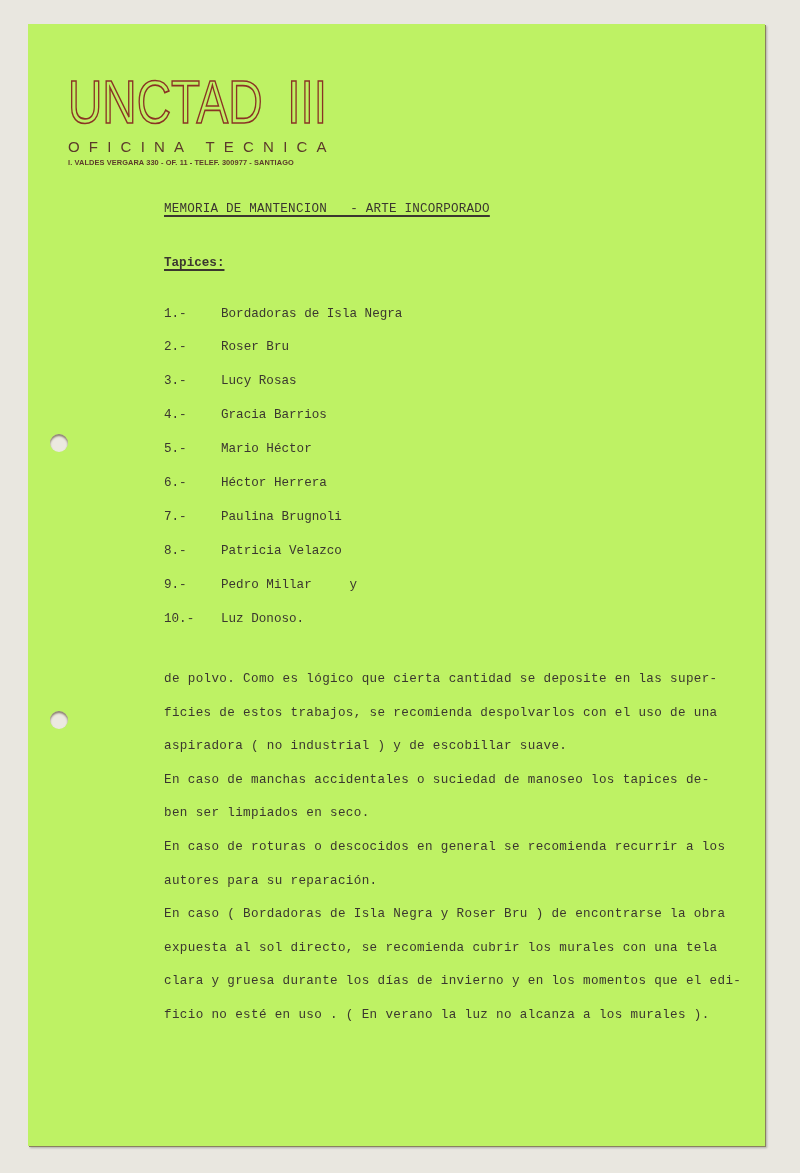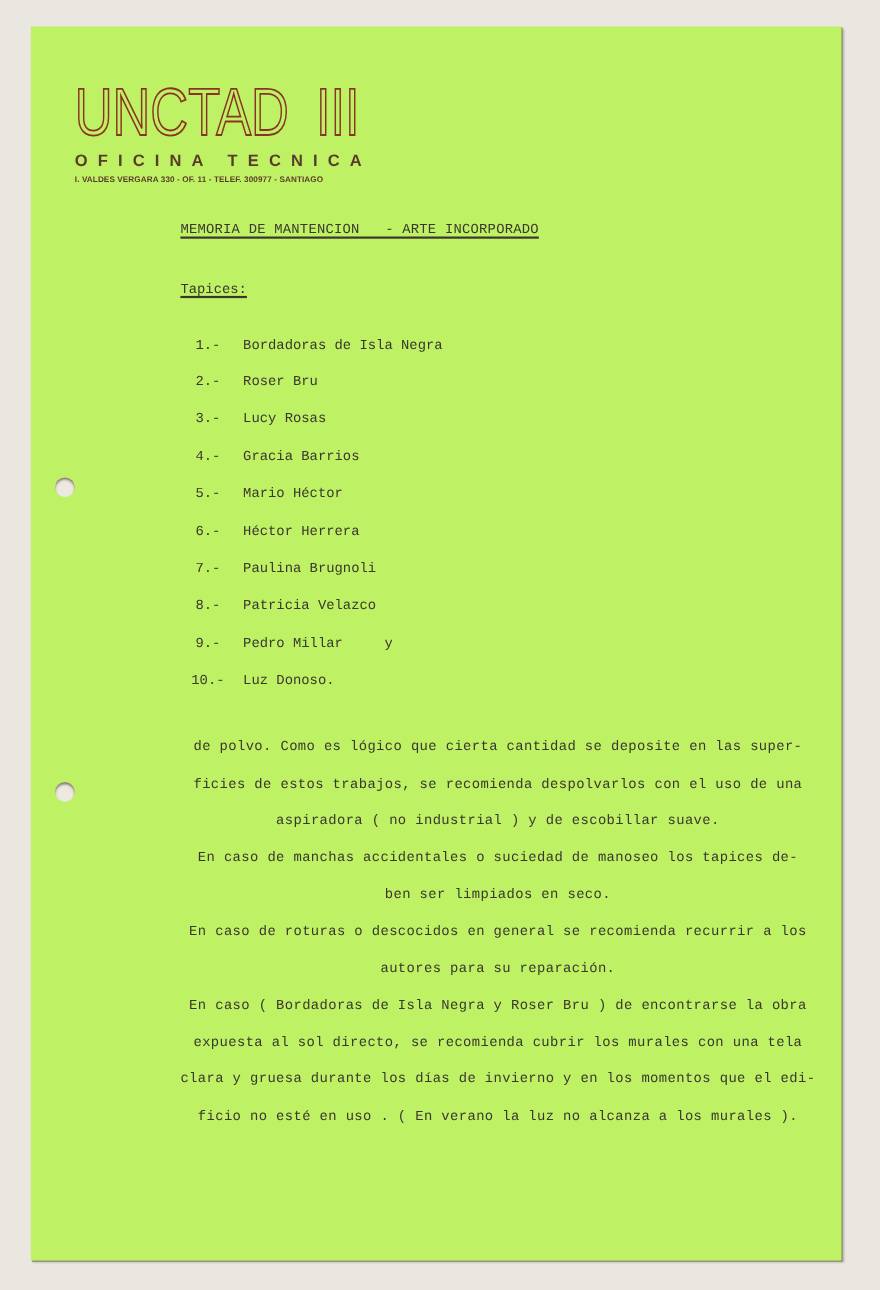--- a/index.html
+++ b/index.html
@@ -51,21 +51,21 @@
       line-height: 56px;
       transform: scaleX(0.82) scaleY(1.05);
       transform-origin: left top;
       white-space: nowrap;
       height: 60px;
     }
     .logo-title .gap { display: inline-block; width: 30px; }
     .logo-sub {
       font-family: "Liberation Sans", "DejaVu Sans", sans-serif;
       font-size: 15px;
-      font-weight: 700;
+      font-weight: 400;
       letter-spacing: 9.2px;
       color: #5b3a2a;
       margin-top: 6px;
       line-height: 16px;
       white-space: nowrap;
     }
     .logo-addr {
       font-family: "Liberation Sans", "DejaVu Sans", sans-serif;
       font-size: 7.4px;
       font-weight: 700;
@@ -75,36 +75,36 @@
       white-space: nowrap;
     }
 
     
     .tw {
       position: absolute;
       font-family: "Liberation Mono", "DejaVu Sans Mono", monospace;
       color: #3b372f;
       font-size: 12.6px;
       white-space: nowrap;
-      text-align: center;
     }
     .title {
       left: 136px;
       top: 178px;
       text-decoration: underline;
       text-decoration-thickness: 1.5px;
       text-underline-offset: 3px;
       letter-spacing: 0.2px;
     }
     .section {
       left: 136px;
       top: 232px;
       text-decoration: underline;
       text-decoration-thickness: 1.5px;
       text-underline-offset: 3px;
+      font-weight: bold;
     }
     .list-item {
       position: absolute;
       left: 136px;
       height: 20px;
     }
     .list-item .num {
       position: absolute;
       left: 0;
       width: 50px;

